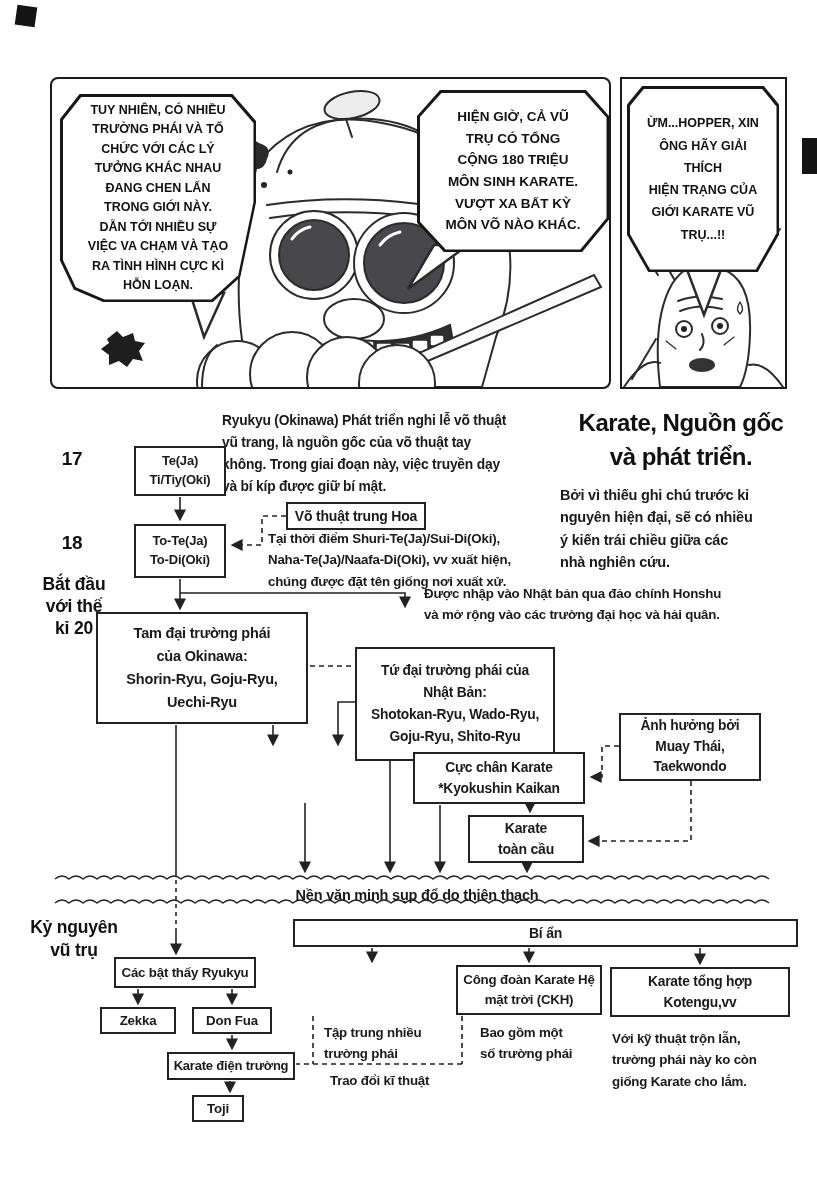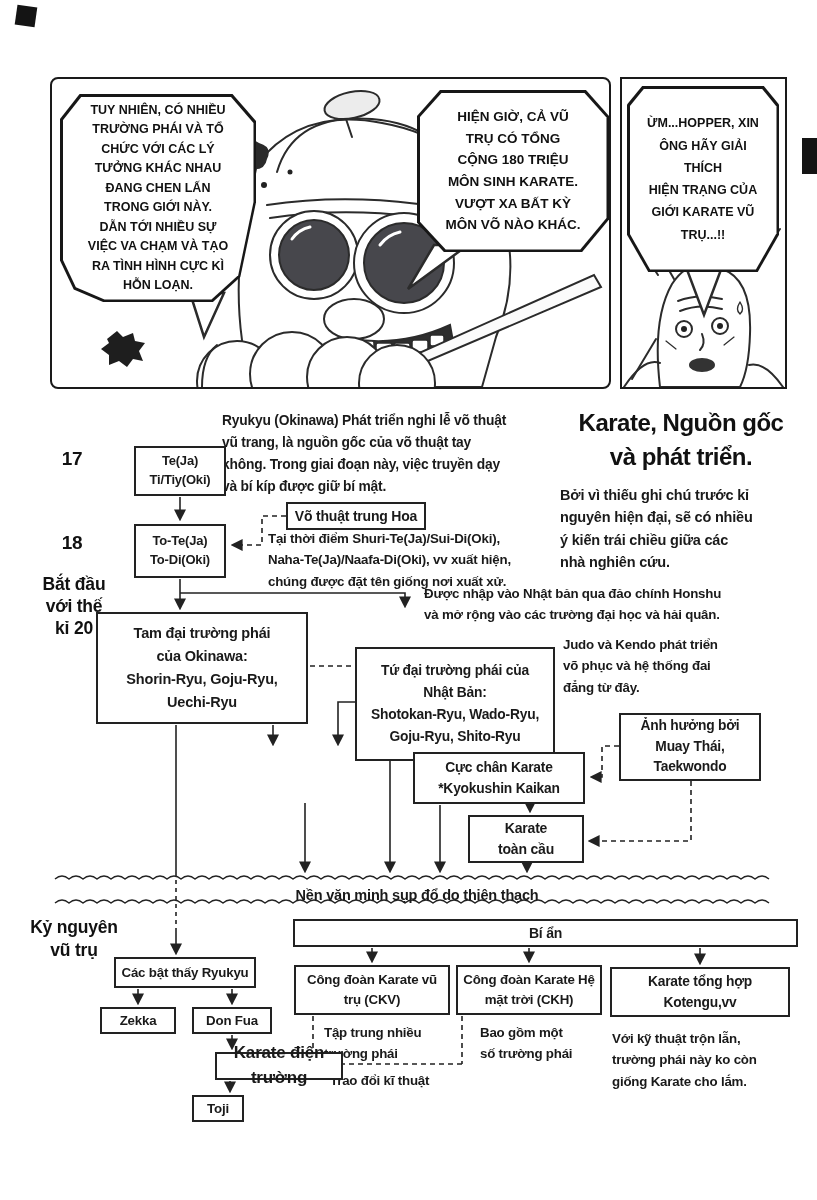--- a/index.html
+++ b/index.html
@@ -158,23 +158,20 @@
 
   <div class="note" style="left:222px;top:410px;width:340px;font-size:13.8px;">Ryukyu (Okinawa) Phát triển nghi lễ võ thuật
 vũ trang, là nguồn gốc của võ thuật tay
 không. Trong giai đoạn này, việc truyền dạy
 và bí kíp được giữ bí mật.</div>
   <div class="note" style="left:268px;top:528px;width:305px;font-size:13.3px;">Tại thời điểm Shuri-Te(Ja)/Sui-Di(Oki),
 Naha-Te(Ja)/Naafa-Di(Oki), vv xuất hiện,
 chúng được đặt tên giống nơi xuất xử.</div>
   <div class="note" style="left:424px;top:583px;width:382px;font-size:13.3px;">Được nhập vào Nhật bản qua đảo chính Honshu
 và mở rộng vào các trường đại học và hải quân.</div>
-  <div class="note" style="left:563px;top:634px;width:212px;font-size:13.3px;">Judo và Kendo phát triển
-võ phục và hệ thống đai
-đẳng từ đây.</div>
   <div class="note" style="left:262px;top:884px;width:310px;font-size:14.5px;text-align:center;">Nền văn minh sụp đổ do thiên thạch</div>
   <div class="note" style="left:324px;top:1022px;width:130px;font-size:13.3px;">Tập trung nhiều
 trường phái</div>
   <div class="note" style="left:480px;top:1022px;width:120px;font-size:13.3px;">Bao gồm một
 số trường phái</div>
   <div class="note" style="left:330px;top:1070px;width:130px;font-size:13.3px;">Trao đổi kĩ thuật</div>
   <div class="note" style="left:612px;top:1028px;width:190px;font-size:13.3px;">Với kỹ thuật trộn lẫn,
 trường phái này ko còn
 giống Karate cho lắm.</div>
 
@@ -193,29 +190,27 @@
 Goju-Ryu, Shito-Ryu</div>
   <div class="box" style="left:619px;top:713px;width:142px;height:68px;font-size:13.8px;line-height:1.5;">Ảnh hưởng bởi
 Muay Thái,
 Taekwondo</div>
   <div class="box" style="left:413px;top:752px;width:172px;height:52px;font-size:13.8px;line-height:1.55;">Cực chân Karate
 *Kyokushin Kaikan</div>
   <div class="box" style="left:468px;top:815px;width:116px;height:48px;font-size:14px;line-height:1.5;">Karate
 toàn cầu</div>
   <div class="box" style="left:293px;top:919px;width:505px;height:28px;font-size:14px;">Bí ẩn</div>
   <div class="box" style="left:114px;top:957px;width:142px;height:31px;font-size:13.3px;">Các bật thấy Ryukyu</div>
-  <div class="box" style="left:294px;top:965px;width:156px;height:50px;font-size:13.3px;line-height:1.5;">Công đoàn Karate vũ
-trụ (CKV)</div>
   <div class="box" style="left:456px;top:965px;width:146px;height:50px;font-size:13.3px;line-height:1.5;">Công đoàn Karate Hệ
 mặt trời (CKH)</div>
   <div class="box" style="left:610px;top:967px;width:180px;height:50px;font-size:13.8px;line-height:1.55;">Karate tổng hợp
 Kotengu,vv</div>
   <div class="box" style="left:100px;top:1007px;width:76px;height:27px;font-size:13.3px;">Zekka</div>
   <div class="box" style="left:192px;top:1007px;width:80px;height:27px;font-size:13.3px;">Don Fua</div>
-  <div class="box" style="left:167px;top:1052px;width:128px;height:28px;font-size:17px;margin-left:48px;">Karate điện trường</div>
+  <div class="box" style="left:167px;top:1052px;width:128px;height:28px;font-size:13px;">Karate điện trường</div>
   <div class="box" style="left:192px;top:1095px;width:52px;height:27px;font-size:13.3px;">Toji</div>
 
   <svg id="arrows" width="817" height="1200" viewBox="0 0 817 1200">
     <defs>
       <marker id="ah" viewBox="0 0 10 10" refX="8" refY="5" markerWidth="7.5" markerHeight="7.5" orient="auto-start-reverse">
         <path d="M0 0 L10 5 L0 10 z" fill="#222"></path>
       </marker>
     </defs>
     <g stroke="#222" stroke-width="1.6" fill="none">
       <path d="M180 497 V519" marker-end="url(#ah)"></path>

